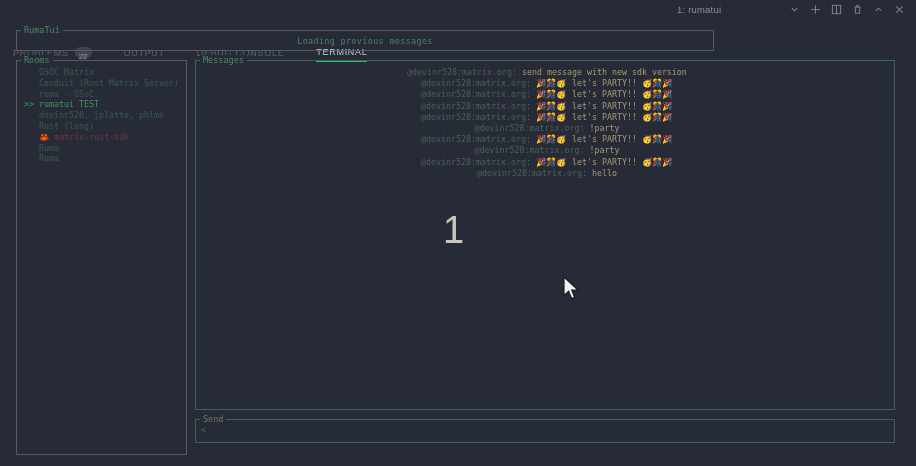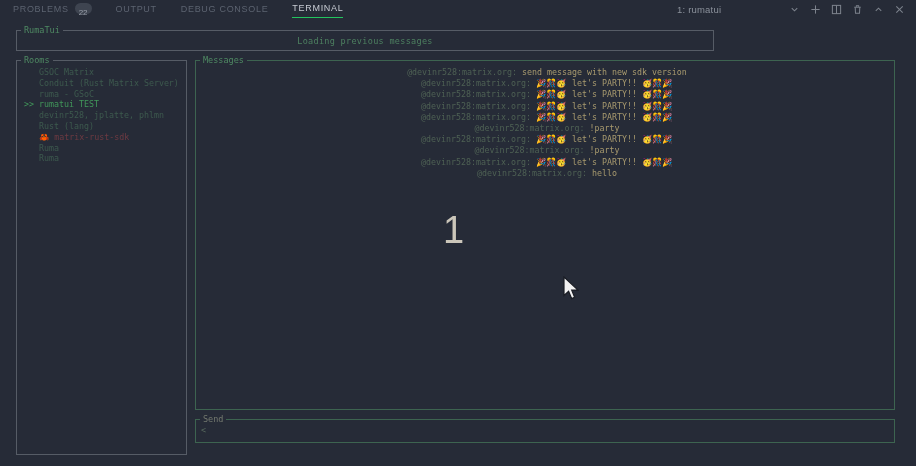--- a/index.html
+++ b/index.html
@@ -11,21 +11,21 @@
     font-family:"DejaVu Sans Mono", monospace;
   }
 
   
   .panel-header {
     position:absolute; top:0; left:0; width:916px; height:20px;
     display:flex; justify-content:space-between; align-items:flex-start;
     padding:3px 10px 0 13px;
     font-family:"Liberation Sans", sans-serif;
   }
-  .tabs { display:flex; gap:24px; align-items:flex-end; }
+  .tabs { display:flex; gap:32px; align-items:flex-end;margin-top:44px; }
   .tab {
     font-size:9px; letter-spacing:.7px; color:#5c6370;
     display:flex; gap:6px; align-items:center;
     padding-bottom:4px; cursor:default; text-transform:uppercase;
   }
   .tab.active { color:#c7cbd3; border-bottom:1px solid #22c55e; }
   .badge {
     background:#3e4450; color:#9aa0ab; font-size:8px; line-height:11px;
     height:11px; padding:4px 4px; border-radius:7px; letter-spacing:0;
   }

